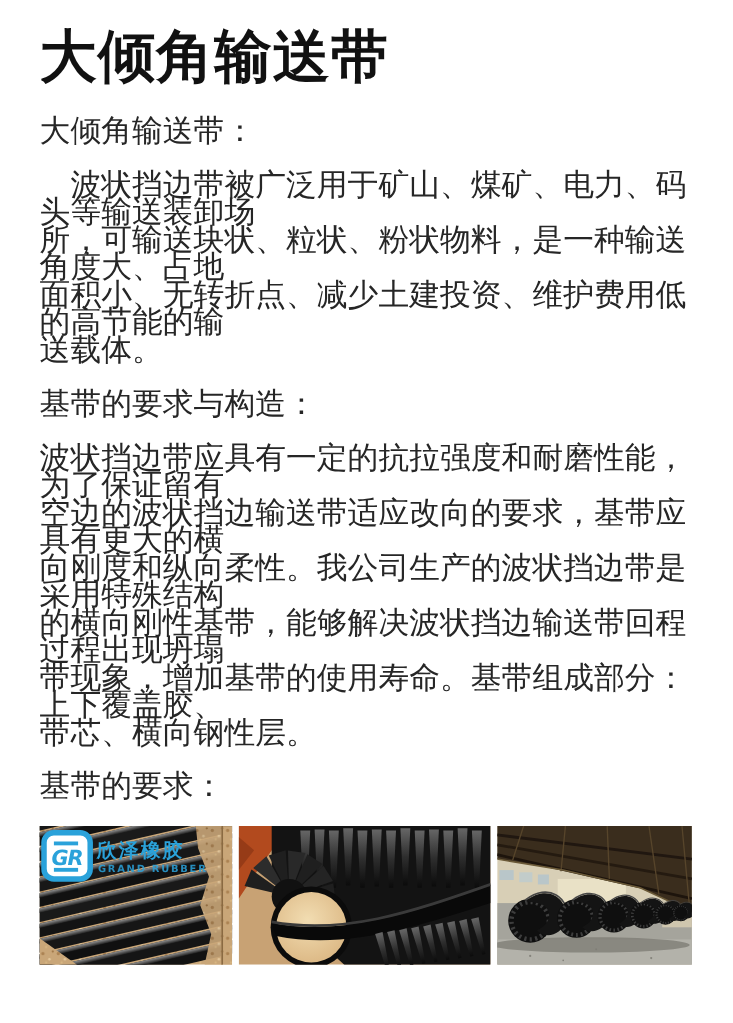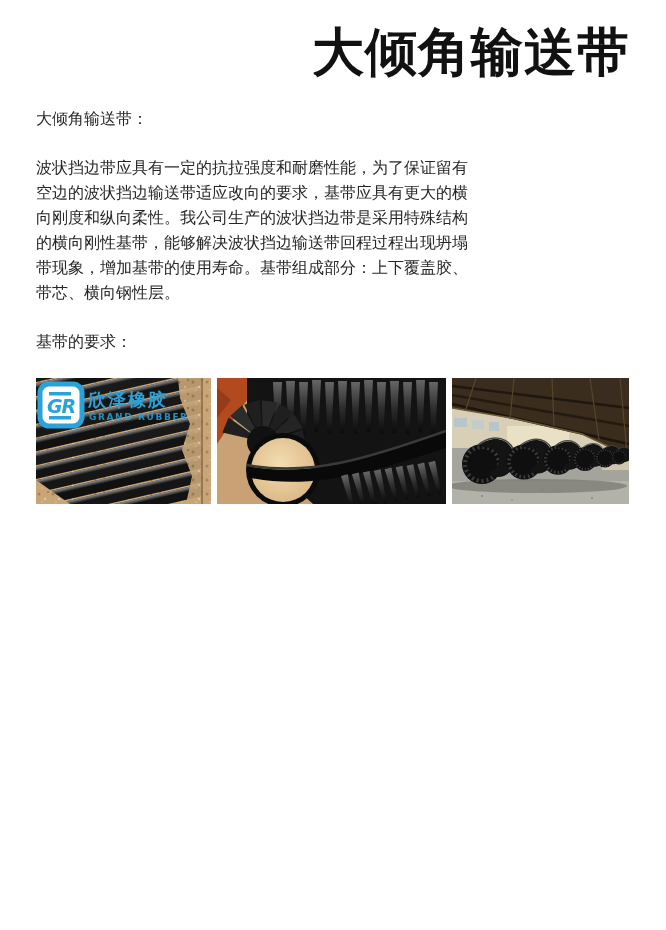--- a/index.html
+++ b/index.html
@@ -4,41 +4,46 @@
 <style>
   html,body{margin:0;padding:0;}
   body{
     width:666px;height:930px;background:#ffffff;overflow:hidden;
     font-family:"DejaVu Sans","Liberation Sans",sans-serif;
     color:#262626;
   }
   .doc{padding:0 36px;}
   .page-title{
     font-size:52px;line-height:60px;font-weight:700;color:#111;
-    text-align:right;margin:22px 0 0 0;letter-spacing:1px;
+    text-align:left;margin:22px 0 0 0;letter-spacing:1px;
   }
   .para{
-    font-size:16px;line-height:25px;margin:24px 0;
+    font-size:28px;line-height:25px;margin:24px 0;
     white-space:pre-line;letter-spacing:0;
   }
   .gallery{display:flex;gap:6px;margin:24px 0 0 0;}
   .gallery figure{margin:0;padding:0;line-height:0;}
   .gallery svg{display:block;}
   .brand-cn{font-size:18px;font-weight:700;letter-spacing:2px;}
   .brand-en{font-size:9px;font-weight:700;letter-spacing:1.6px;}
   .monogram{font-size:19px;font-weight:700;font-style:italic;letter-spacing:-1px;}
 </style>
 </head>
 <body>
 
 <div class="doc">
 
   <h1 class="page-title">大倾角输送带</h1>
 
   <p class="para">大倾角输送带：</p>
+  <p class="para">　波状挡边带被广泛用于矿山、煤矿、电力、码头等输送装卸场
+所，可输送块状、粒状、粉状物料，是一种输送角度大、占地
+面积小、无转折点、减少土建投资、维护费用低的高节能的输
+送载体。</p>
+  <p class="para">基带的要求与构造：</p>
   <p class="para">波状挡边带应具有一定的抗拉强度和耐磨性能，为了保证留有
 空边的波状挡边输送带适应改向的要求，基带应具有更大的横
 向刚度和纵向柔性。我公司生产的波状挡边带是采用特殊结构
 的横向刚性基带，能够解决波状挡边输送带回程过程出现坍塌
 带现象，增加基带的使用寿命。基带组成部分：上下覆盖胶、
 带芯、横向钢性层。</p>
   <p class="para">基带的要求：</p>
 
   <div class="gallery">
 

